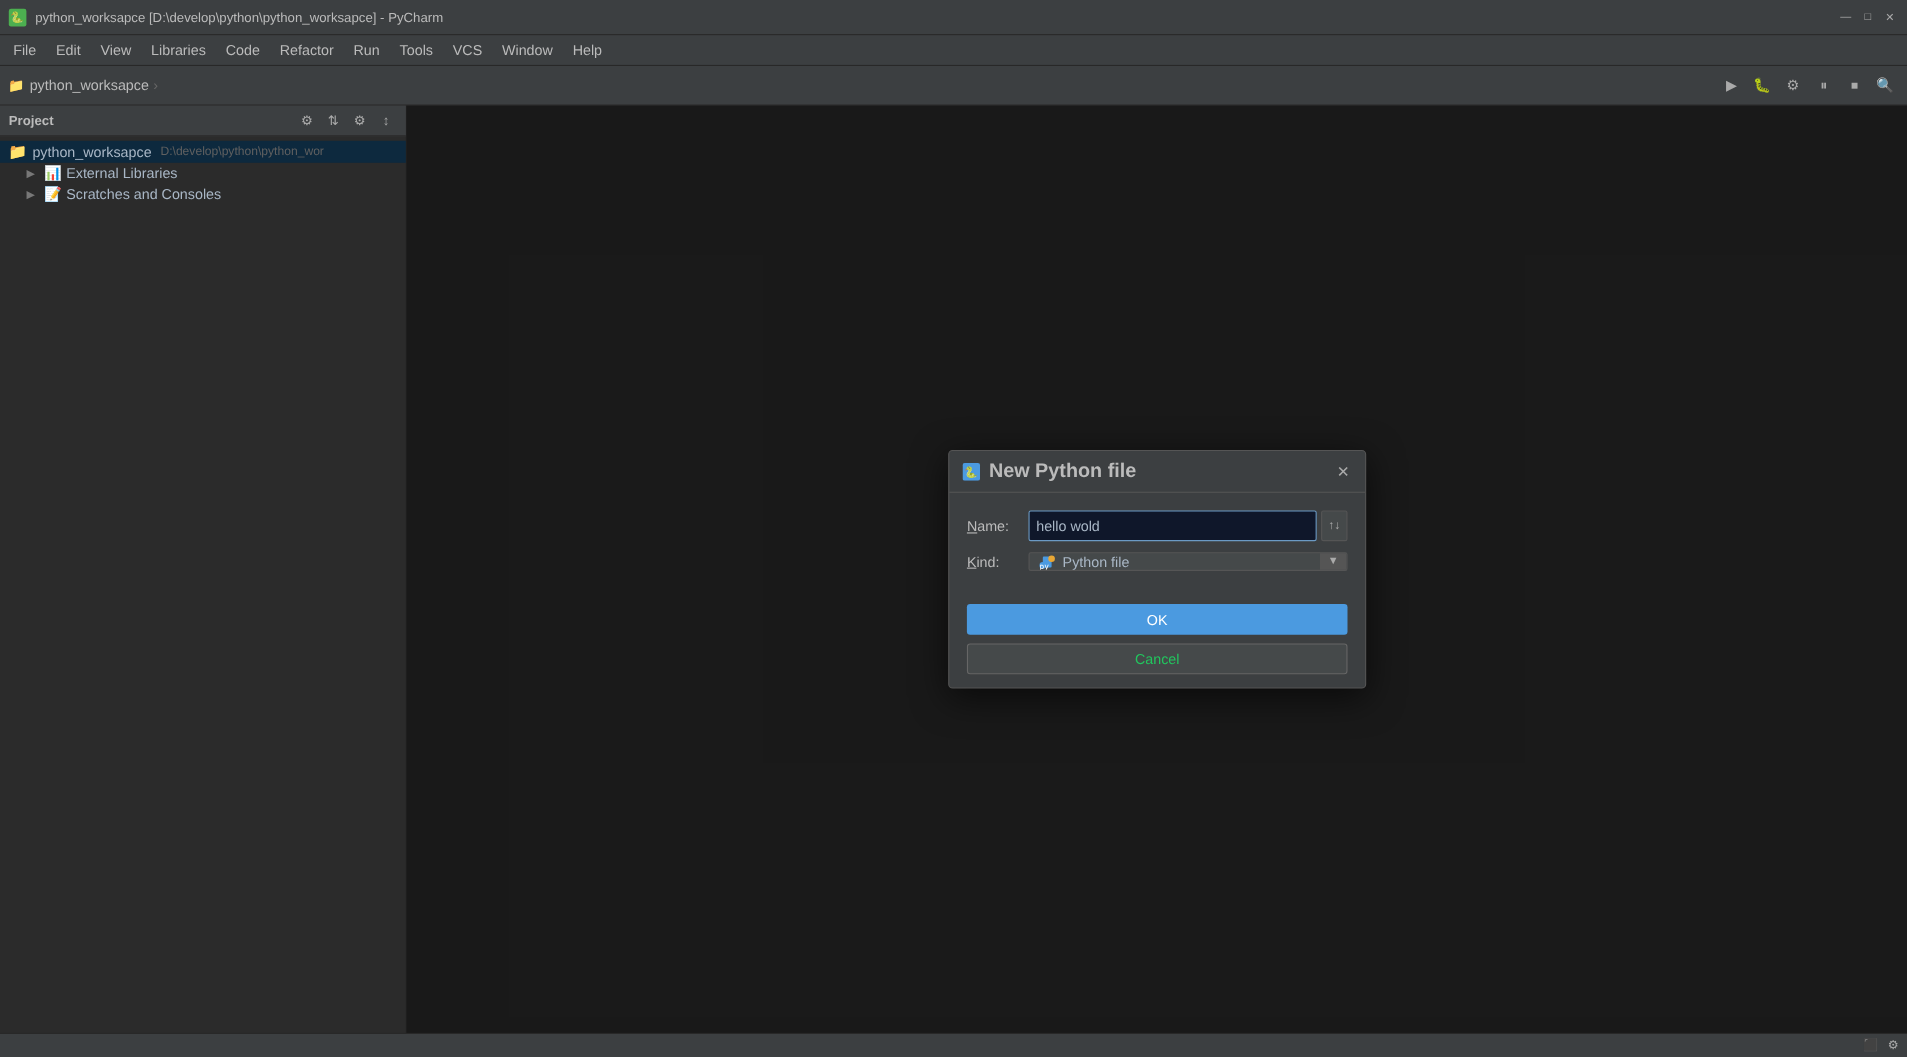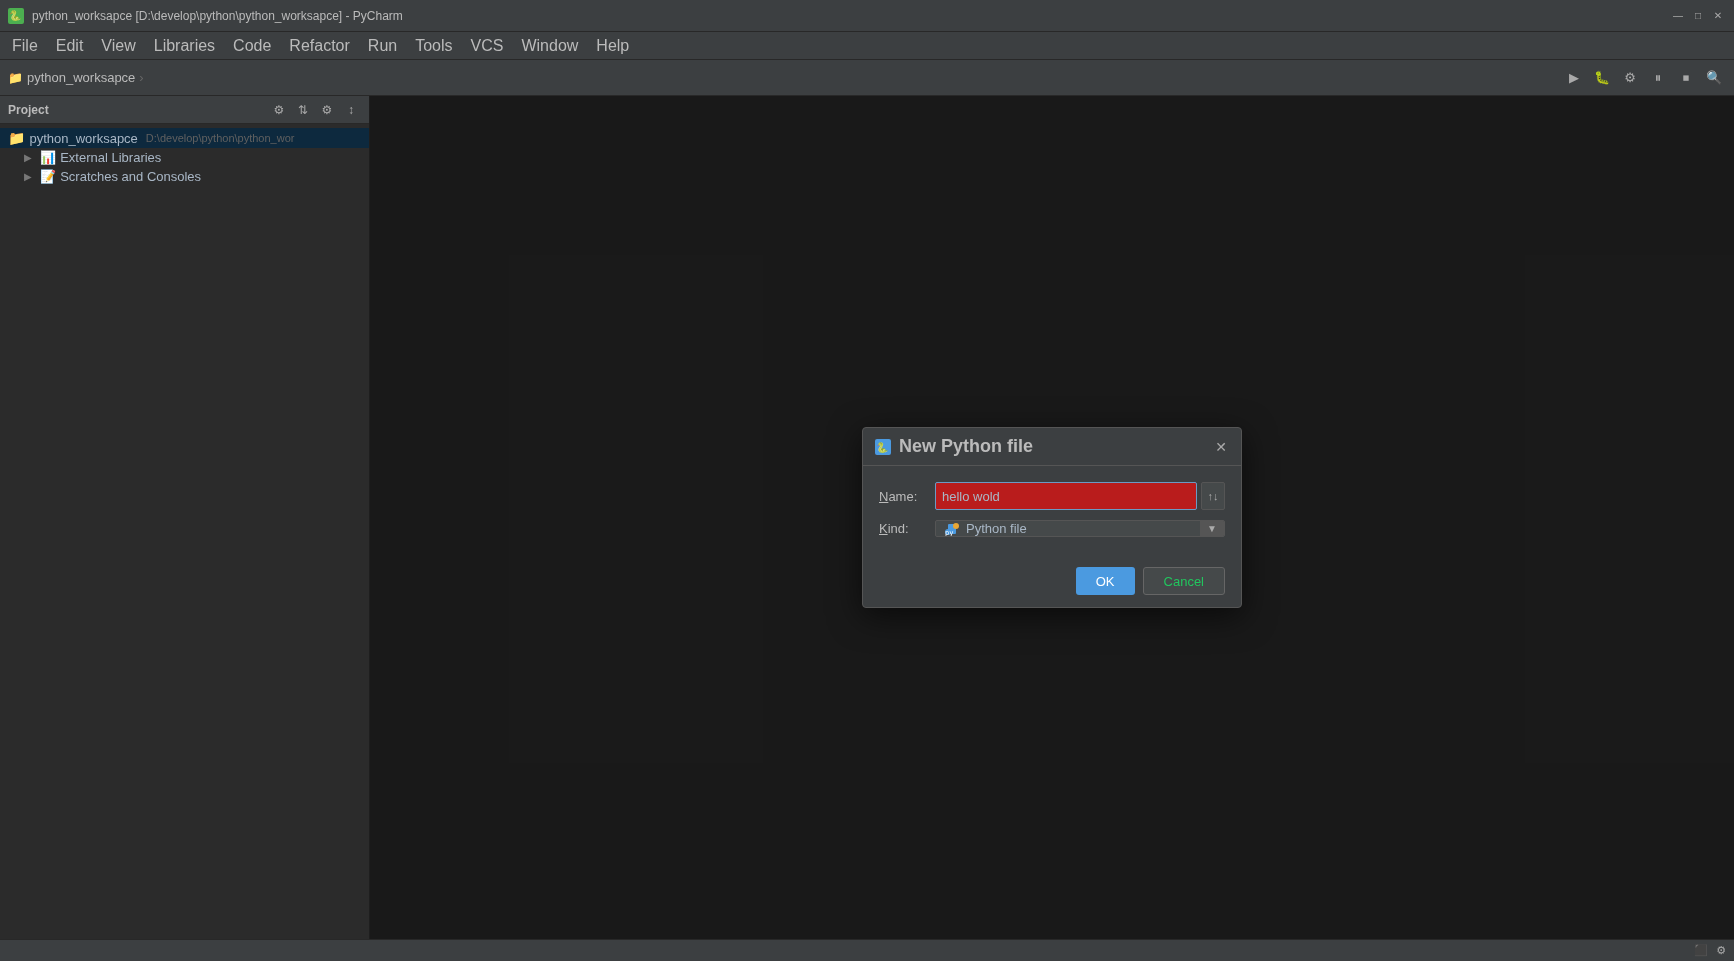--- a/index.html
+++ b/index.html
@@ -62,21 +62,21 @@
       height: 28px;
       background: #3c3f41;
       display: flex;
       align-items: center;
       padding: 0 4px;
       border-bottom: 1px solid #282828;
       gap: 2px;
     }
     .menu-item {
       padding: 2px 8px;
-      font-size: 16px;
+      font-size: 13px;
       color: #bbb;
       cursor: pointer;
       border-radius: 2px;
     }
 
     
     #toolbar {
       height: 36px;
       background: #3c3f41;
       display: flex;
@@ -276,21 +276,21 @@
     }
     .form-input-wrapper {
       flex: 1;
       display: flex;
       align-items: center;
       gap: 4px;
     }
     .text-input {
       flex: 1;
       height: 28px;
-      background: #b91c1c;
+      background: #0f172a;
       border: 1px solid #6b9ac4;
       color: #a9b7c6;
       padding: 0 6px;
       font-size: 13px;
       outline: none;
       border-radius: 2px;
     }
     .sort-btn {
       width: 24px;
       height: 28px;
@@ -337,20 +337,21 @@
       justify-content: center;
       cursor: pointer;
       color: #aaa;
       font-size: 10px;
     }
     #dialog-footer {
       display: flex;
       justify-content: flex-end;
       gap: 8px;
       padding: 8px 16px 12px;
+      flex-direction: column;
     }
     .dialog-btn {
       height: 28px;
       padding: 0 20px;
       font-size: 13px;
       border-radius: 3px;
       cursor: pointer;
       border: none;
     }
     .btn-ok {

